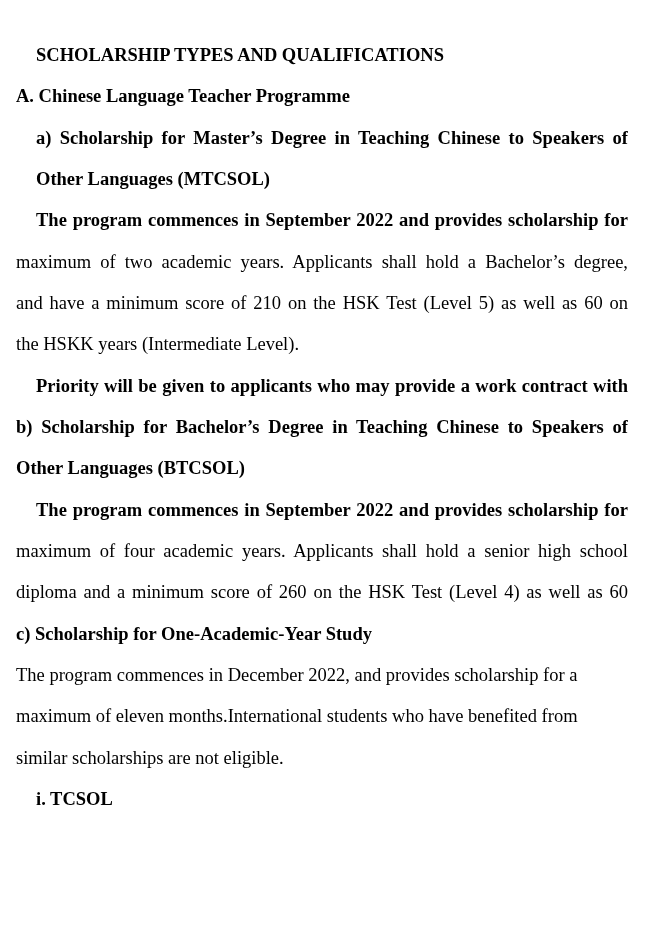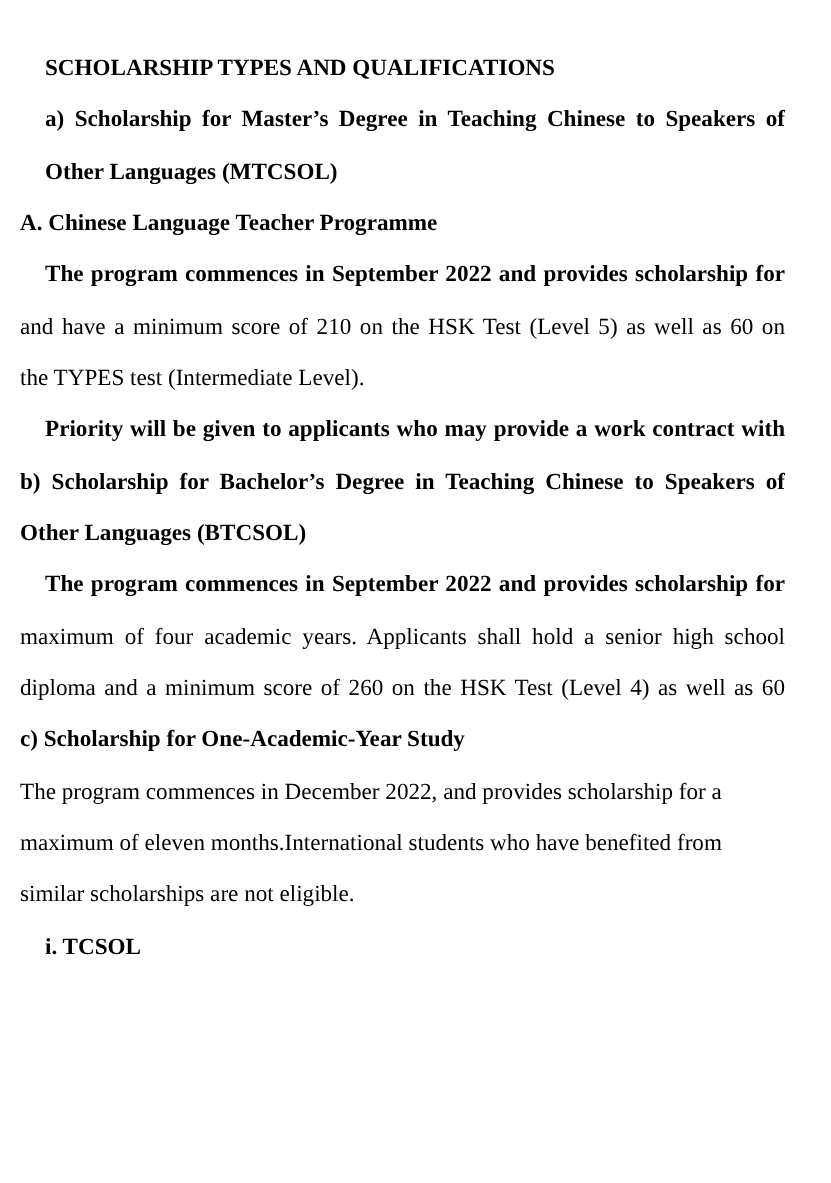--- a/index.html
+++ b/index.html
@@ -50,32 +50,33 @@
 </head>
 <body>
 
 <div class="page">
 
   <div>
     <div class="tline ind bold">SCHOLARSHIP TYPES AND QUALIFICATIONS</div>
   </div>
 
   <div>
+    <div class="tline bold">A. Chinese Language Teacher Programme</div>
+  </div>
+
+  <div>
     <div class="tline ind just bold">a) Scholarship for Master’s Degree in Teaching Chinese to Speakers of</div>
     <div class="tline ind bold">Other Languages (MTCSOL)</div>
   </div>
 
   <div>
-    <div class="tline bold">A. Chinese Language Teacher Programme</div>
-  </div>
-
-  <div>
     <div class="tline ind just">The program commences in September 2022 and provides scholarship for a</div>
+    <div class="tline just">maximum of two academic years. Applicants shall hold a Bachelor’s degree,</div>
     <div class="tline just">and have a minimum score of 210 on the HSK Test (Level 5) as well as 60 on</div>
-    <div class="tline">the TYPES test (Intermediate Level).</div>
+    <div class="tline">the HSKK years (Intermediate Level).</div>
   </div>
 
   <div>
     <div class="tline ind just">Priority will be given to applicants who may provide a work contract with a</div>
   </div>
 
   <div>
     <div class="tline just bold">b) Scholarship for Bachelor’s Degree in Teaching Chinese to Speakers of</div>
     <div class="tline bold">Other Languages (BTCSOL)</div>
   </div>

